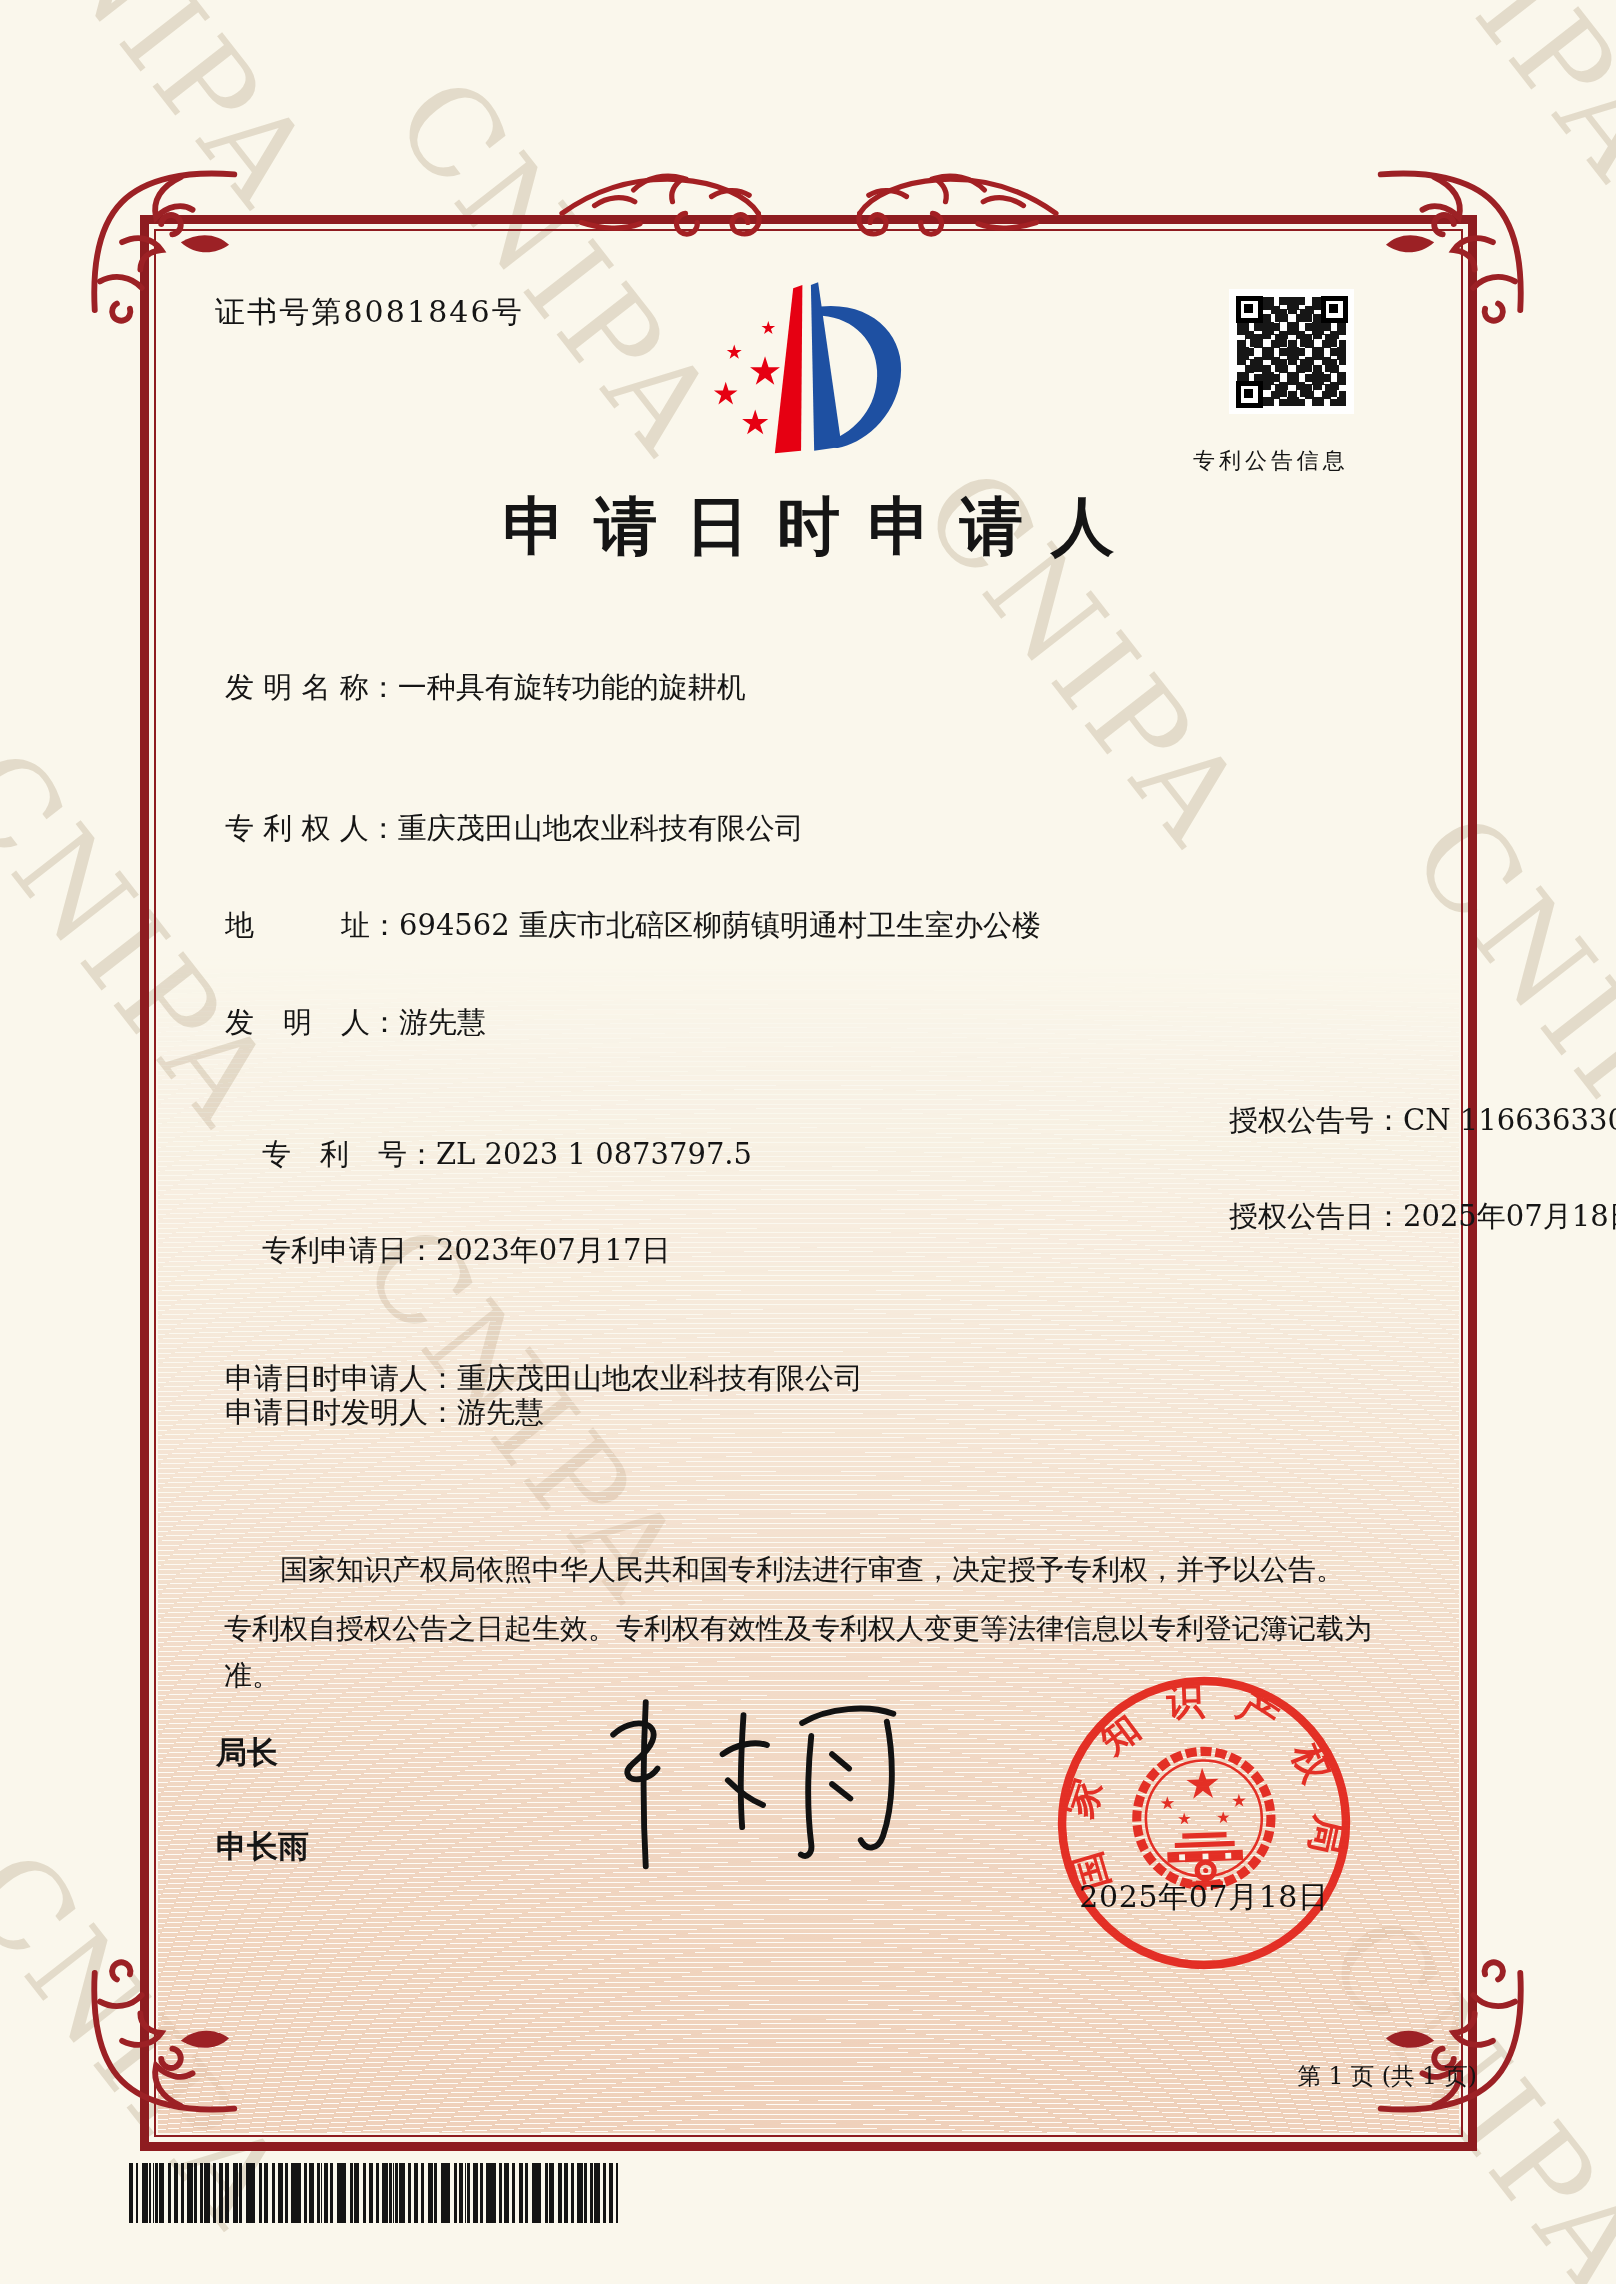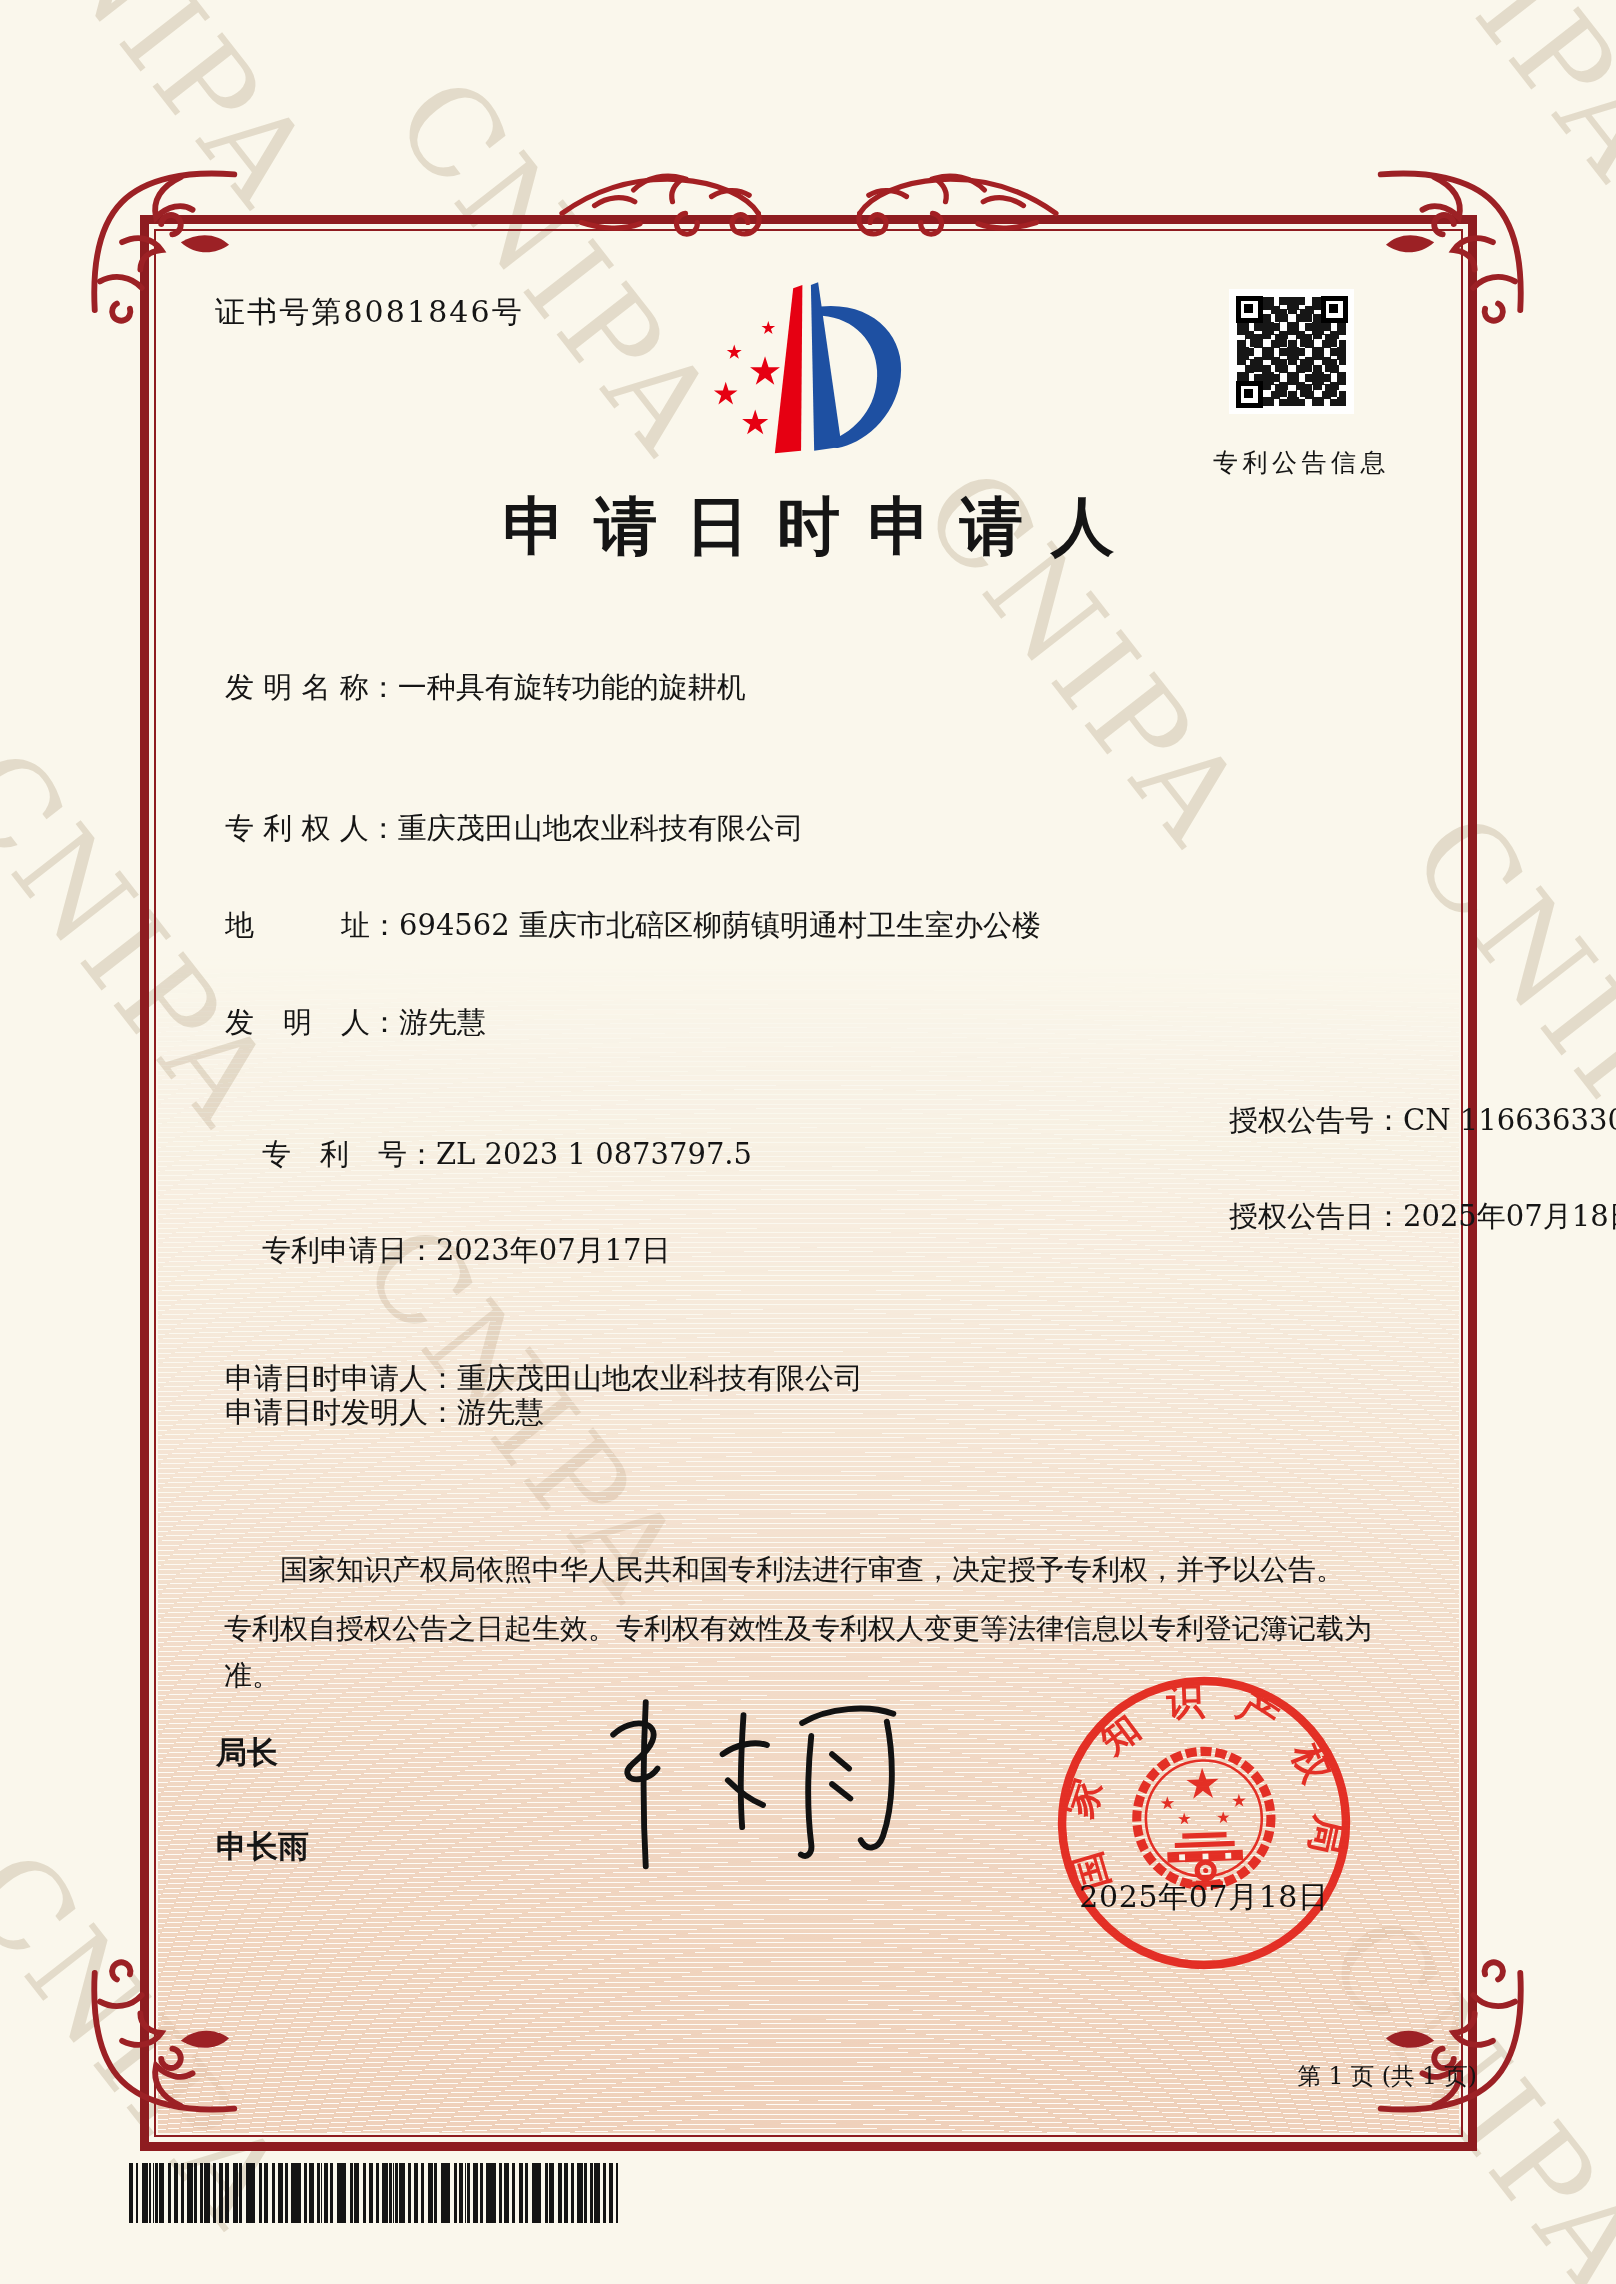--- a/index.html
+++ b/index.html
@@ -28,22 +28,22 @@
   .cert-no{position:absolute;left:215px;top:292px;font-size:30px;letter-spacing:.07em;}
   .logo{position:absolute;left:709px;top:279px;width:230px;height:190px;}
   .qr{position:absolute;left:1229px;top:289px;width:125px;height:125px;background:#fff;padding:7.8px;box-sizing:border-box;}
   .qr-inner{position:relative;width:100%;height:100%;
     background-image:repeating-conic-gradient(#161616 0% 25%,transparent 0% 50%),
                      repeating-conic-gradient(from 90deg,#161616 0% 25%,transparent 0% 50%);
     background-size:17px 17px,25px 25px;}
   .qr-f{position:absolute;width:27px;height:27px;border:5.2px solid #000;background:#fff;box-sizing:border-box;}
   .qr-f::after{content:"";position:absolute;left:3.9px;top:3.9px;width:9px;height:9px;background:#000;}
   .qr-f.tl{left:-1.3px;top:-1.3px}.qr-f.tr{right:-1.3px;top:-1.3px}.qr-f.bl{left:-1.3px;bottom:-1.3px}
-  .qr-caption{position:absolute;left:1193px;top:446px;width:197px;text-align:right;
-              font-size:25px;letter-spacing:.18em;}
+  .qr-caption{position:absolute;left:1193px;top:446px;width:197px;text-align:left;
+              font-size:22px;letter-spacing:.18em;}
   .title{position:absolute;left:140px;top:484px;width:1337px;text-align:center;
          font-size:63px;font-weight:700;letter-spacing:.45em;text-indent:.45em;}
 
   
   .row{position:absolute;left:225px;font-size:29px;white-space:pre;}
   .row .lbl,.row .val{display:inline;text-align:right;}
   .col2{position:absolute;left:1004px;top:0;font-size:29px;white-space:pre;}
   .r1{top:668px}.r2{top:809px}.r3{top:906px}.r4{top:1003px}
   .r5{top:1101px;width:1252px}.r6{top:1197px;width:1252px}.r7{top:1359px}.r8{top:1393px}
 

